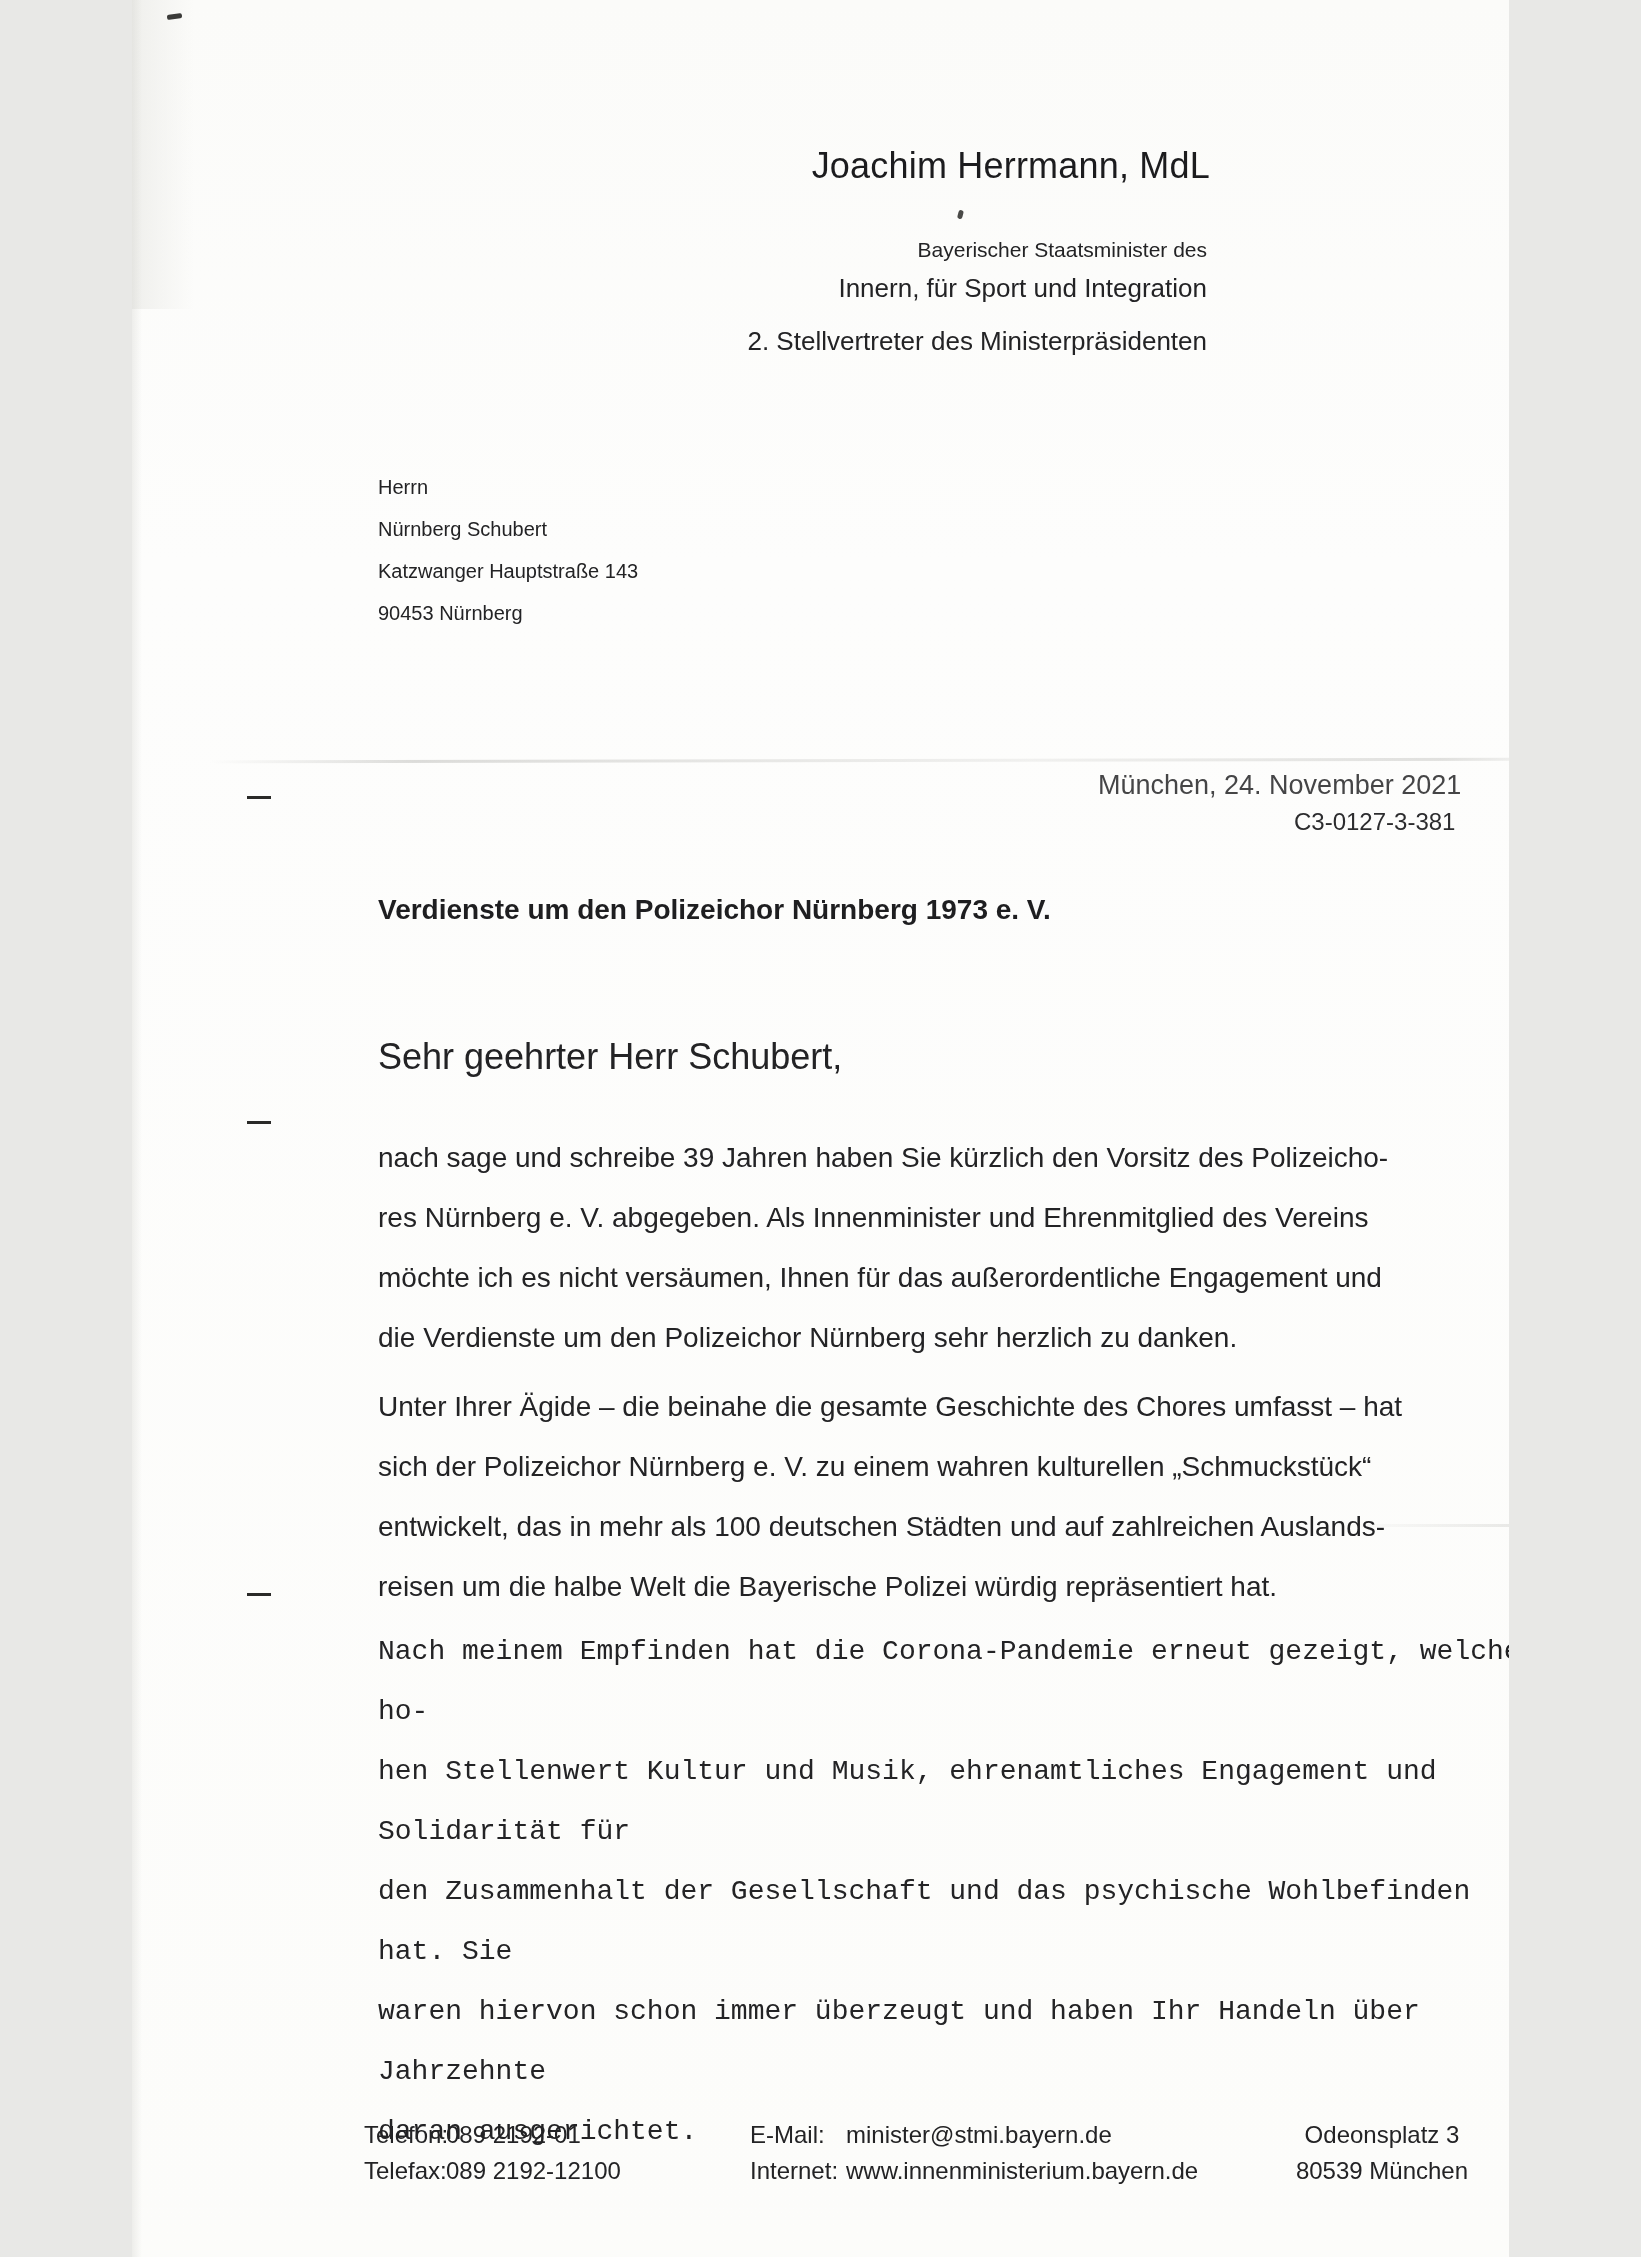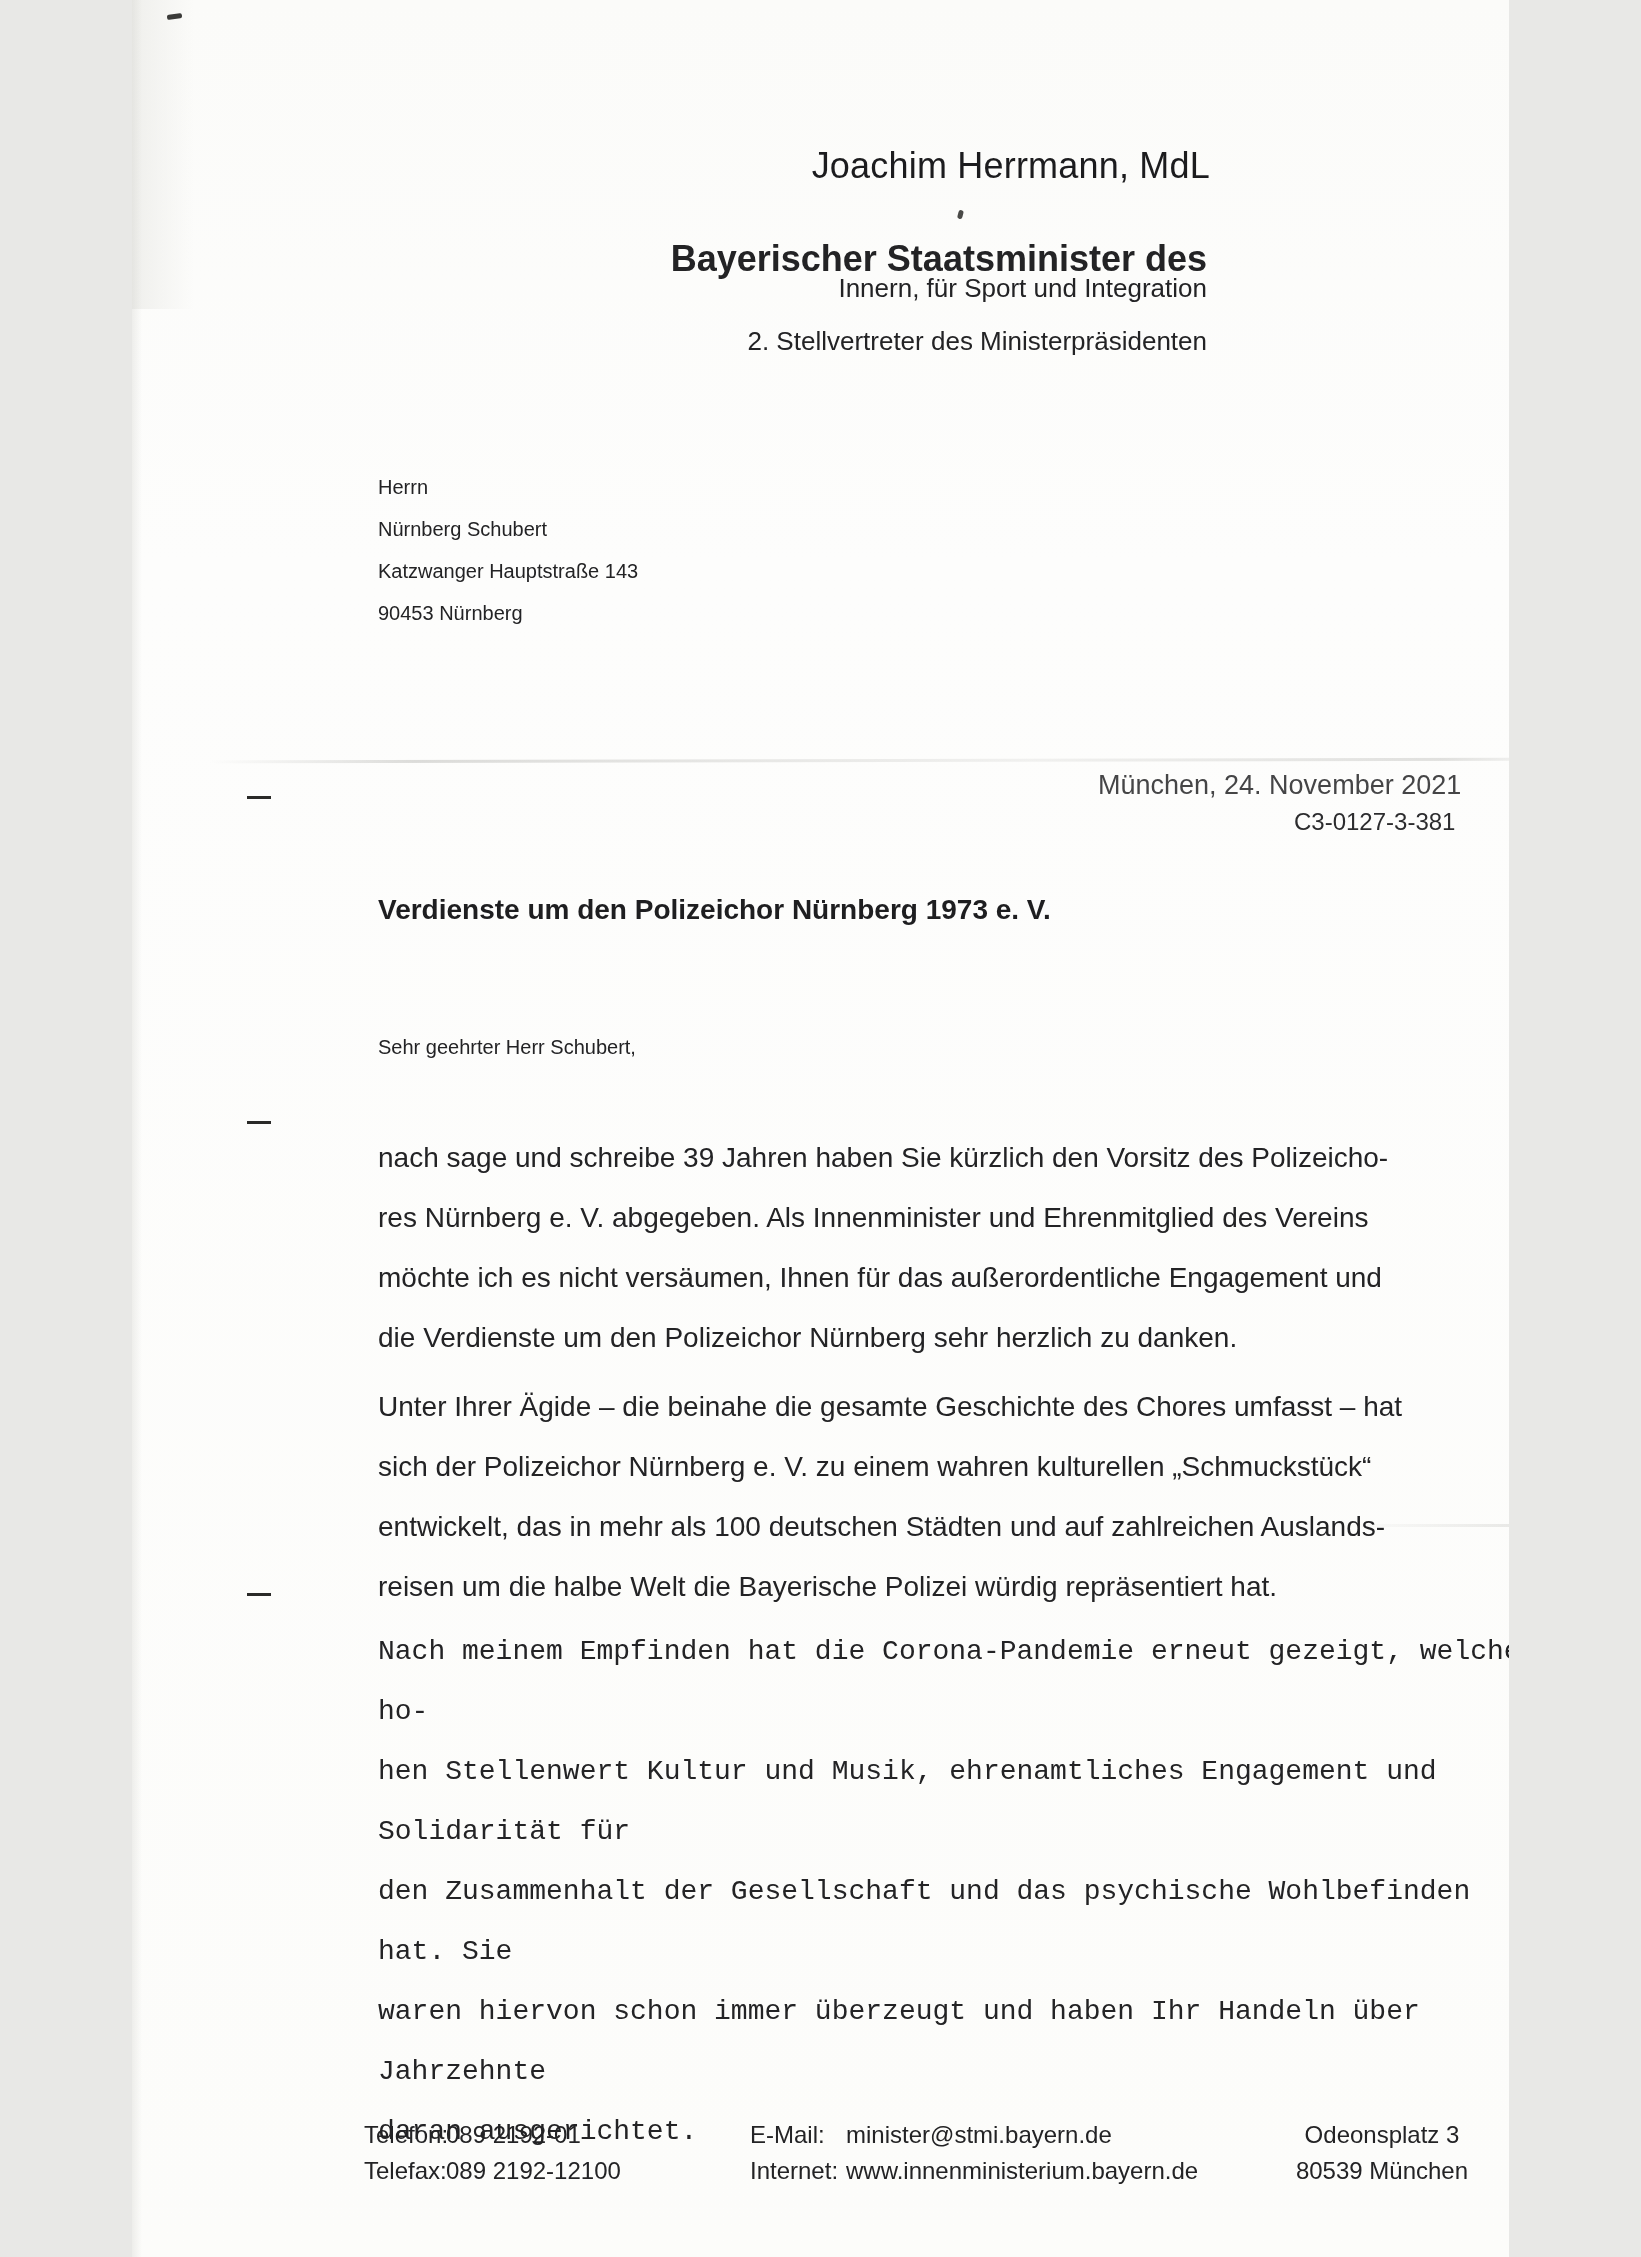--- a/index.html
+++ b/index.html
@@ -24,35 +24,35 @@
   .crease-1{position:absolute;left:77px;top:759px;width:1371px;height:2.9px;
     background:linear-gradient(to right,rgba(150,150,145,0),rgba(150,150,145,.32) 15%,rgba(150,150,145,.12) 60%,rgba(150,150,145,.28) 90%,rgba(150,150,145,0));
     transform:rotate(-.12deg);}
   .crease-2{position:absolute;left:1212px;top:1524px;width:430px;height:2.9px;
     background:linear-gradient(to right,rgba(160,160,155,0),rgba(160,160,155,.28),rgba(160,160,155,.08));}
   .fold-mark{position:absolute;left:115px;width:24px;height:2.9px;background:#2a2a28;}
   .fold-1{top:796px;} .fold-2{top:1121px;} .fold-3{top:1593px;}
 
   
   .sender-name{position:absolute;top:145px;right:299px;font-size:36px;letter-spacing:0.2px;color:#1c1c1e;}
-  .sender-title-1{position:absolute;top:238px;right:302px;font-size:36px;color:#232325;font-weight:bold;}
+  .sender-title-1{position:absolute;top:238px;right:302px;font-size:21px;color:#232325;}
   .sender-title-2{position:absolute;top:273px;right:302px;font-size:26px;color:#232325;}
   .sender-deputy{position:absolute;top:326px;right:302px;font-size:26px;color:#232325;}
   .coat-of-arms{position:absolute;left:1368px;top:51px;width:235px;height:149px;}
 
   
   .recipient{position:absolute;left:246px;top:466px;font-size:20px;line-height:42px;color:#232325;}
 
   
   .date-line{position:absolute;left:966px;top:770px;font-size:27px;color:#2c2c2e;opacity:.88;}
   .ref-line{position:absolute;left:1162px;top:808px;font-size:24px;color:#2c2c2e;}
 
   
   .subject{position:absolute;left:246px;top:894px;font-size:28px;font-weight:bold;color:#1e1e20;}
-  .salutation{position:absolute;left:246px;top:1036px;font-size:20px;color:#232325;}
+  .salutation{position:absolute;left:246px;top:1036px;font-size:36px;color:#232325;}
   .para{position:absolute;left:246px;font-size:28px;line-height:60px;color:#232325;width:1168px;}
   .para-1{top:1128px;} .para-2{top:1377px;} .para-3{top:1622px;font-family:Liberation Mono, monospace;}
 
   
   .footer-item{position:absolute;font-size:24px;color:#232325;}
   .f-r1{top:2121px;} .f-r2{top:2157px;}
   .f-lab1{left:232px;} .f-val1{left:314px;}
   .f-lab2{left:618px;} .f-val2{left:714px;}
   .f-addr{left:1163px;width:174px;text-align:center;}
 </style>

